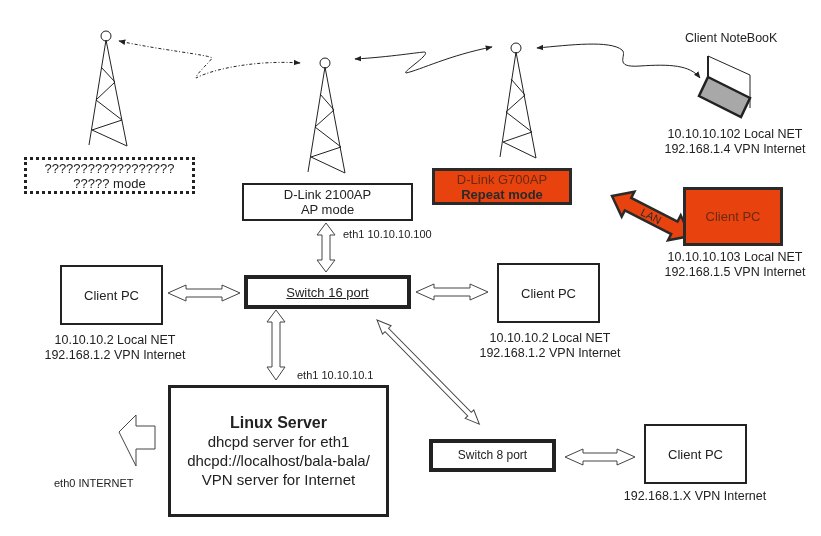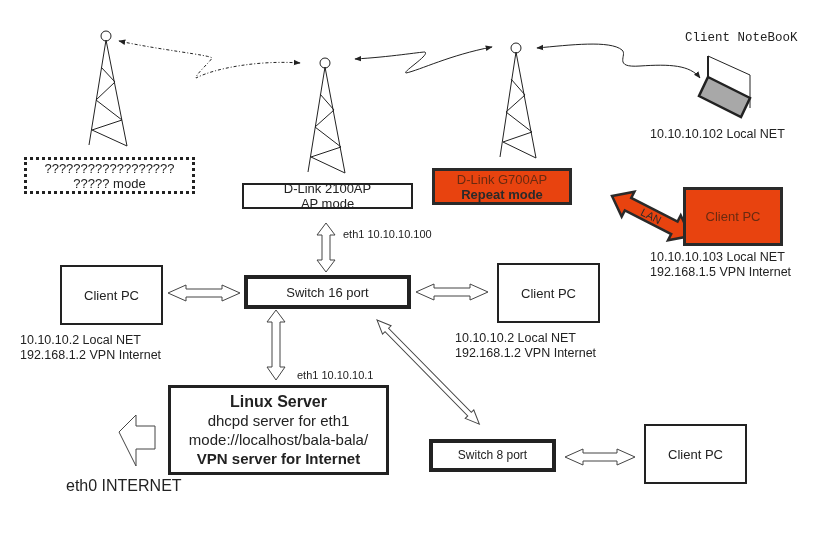--- a/index.html
+++ b/index.html
@@ -6,21 +6,21 @@
   body { width: 821px; height: 536px; position: relative; overflow: hidden;
          font-family: "Liberation Sans", sans-serif; color: #222; }
   #canvas { position: absolute; left: 0; top: 0; width: 821px; height: 536px; }
   .box { position: absolute; box-sizing: border-box; background: #fff; display: flex;
          flex-direction: column; align-items: center; justify-content: center; text-align: center; }
   .thin { border: 2px solid #222; }
   .thick { border: 4px solid #222; }
   .dotted { border: 3px dotted #222; }
   .orange { background: #e8430f; border: 3px solid #2a2a2a; }
   .lbl { font-size: 13px; line-height: 15px; white-space: nowrap; }
-  .ip { position: absolute; font-size: 12.5px; line-height: 15px; white-space: nowrap; }
+  .ip { position: absolute; font-size: 12.5px; line-height: 15px; text-align: center; white-space: nowrap; }
   .txt { position: absolute; font-size: 11px; white-space: nowrap; }
 </style>
 </head>
 <body>
 
 <svg id="canvas" viewBox="0 0 821 536" xmlns="http://www.w3.org/2000/svg">
   <defs>
     <marker id="ah" viewBox="0 0 10 10" refX="9" refY="5" markerWidth="7" markerHeight="7" orient="auto-start-reverse">
       <path d="M0,1 L10,5 L0,9 z" fill="#222"></path>
     </marker>
@@ -65,46 +65,47 @@
     <path d="M0,0 L18,-14 L18,-7 L70,-7 L70,-14 L88,0 L70,14 L70,7 L18,7 L18,14 z" fill="#e8430f" stroke="#2a2a2a" stroke-width="2.5"></path>
     <text x="44" y="4" text-anchor="middle" font-size="11" fill="#2a2a2a" font-family="Liberation Sans, sans-serif">LAN</text>
   </g>
 </svg>
 
 <div class="box dotted" style="left:24px;top:157px;width:171px;height:37px;">
   <span class="lbl">??????????????????</span>
   <span class="lbl">????? mode</span>
 </div>
 
-<div class="box thin" style="left:242px;top:183px;width:171px;height:26px;border-width:2.5px;">
+<div class="box thin" style="left:242px;top:183px;width:171px;height:38px;border-width:2.5px;">
   <span class="lbl">D-Link 2100AP</span>
   <span class="lbl">AP mode</span>
 </div>
 
 <div class="box orange" style="left:432px;top:168px;width:140px;height:37px;">
   <span class="lbl" style="color:#6a2a10;">D-Link G700AP</span>
   <span class="lbl" style="font-weight:bold;color:#2a2a2a;">Repeat mode</span>
 </div>
 
-<div class="txt" style="left:685px;top:31px;font-size:12.5px;font-family:Liberation Mono, monospace;">Client NoteBooK</div>
+<div class="txt" style="left:685px;top:31px;font-size:12.5px;">Client NoteBooK</div>
 <div class="ip" style="left:650px;top:127px;width:170px;">
   <div>10.10.10.102 Local NET</div>
+  <div>192.168.1.4 VPN Internet</div>
 </div>
 
 <div class="box orange" style="left:683px;top:187px;width:100px;height:59px;">
   <span class="lbl" style="color:#6a2a10;">Client PC</span>
 </div>
 <div class="ip" style="left:650px;top:250px;width:170px;">
   <div>10.10.10.103 Local NET</div>
   <div>192.168.1.5 VPN Internet</div>
 </div>
 
 <div class="txt" style="left:343px;top:228px;">eth1 10.10.10.100</div>
 
-<div class="box thick" style="left:244px;top:275px;width:167px;height:34px;">
+<div class="box thick" style="left:244px;top:275px;width:167px;height:34px;text-decoration:underline;">
   <span class="lbl">Switch 16 port</span>
 </div>
 
 <div class="box thin" style="left:60px;top:265px;width:103px;height:60px;">
   <span class="lbl">Client PC</span>
 </div>
 <div class="ip" style="left:20px;top:333px;width:190px;">
   <div>10.10.10.2 Local NET</div>
   <div>192.168.1.2 VPN Internet</div>
 </div>
@@ -112,30 +113,31 @@
 <div class="box thin" style="left:497px;top:263px;width:103px;height:60px;">
   <span class="lbl">Client PC</span>
 </div>
 <div class="ip" style="left:455px;top:331px;width:190px;">
   <div>10.10.10.2 Local NET</div>
   <div>192.168.1.2 VPN Internet</div>
 </div>
 
 <div class="txt" style="left:297px;top:369px;">eth1 10.10.10.1</div>
 
-<div class="box thin" style="left:168px;top:385px;width:221px;height:90px;border-width:3px;">
+<div class="box thin" style="left:168px;top:385px;width:221px;height:132px;border-width:3px;">
   <span style="font-size:16px;line-height:19px;font-weight:bold;">Linux Server</span>
   <span style="font-size:15px;line-height:19px;">dhcpd server for eth1</span>
-  <span style="font-size:15px;line-height:19px;">mode://localhost/bala-bala/</span>
-  <span style="font-size:15px;line-height:19px;font-weight:bold;">VPN server for Internet</span>
+  <span style="font-size:15px;line-height:19px;">dhcpd://localhost/bala-bala/</span>
+  <span style="font-size:15px;line-height:19px;">VPN server for Internet</span>
 </div>
 
-<div class="txt" style="left:66px;top:477px;font-size:16px;">eth0 INTERNET</div>
+<div class="txt" style="left:54px;top:477px;font-size:11px;">eth0 INTERNET</div>
 
 <div class="box thick" style="left:429px;top:439px;width:127px;height:33px;">
   <span class="lbl" style="font-size:12px;">Switch 8 port</span>
 </div>
 
 <div class="box thin" style="left:644px;top:424px;width:103px;height:60px;">
   <span class="lbl">Client PC</span>
 </div>
 <div class="ip" style="left:600px;top:489px;width:190px;">
+  <div>192.168.1.X VPN Internet</div>
 </div>
 
 </body></html>

